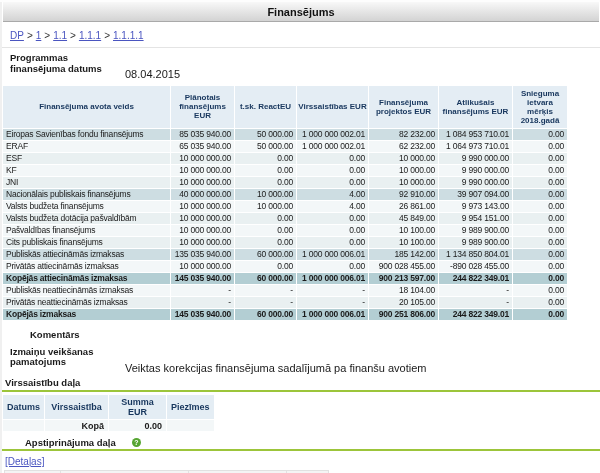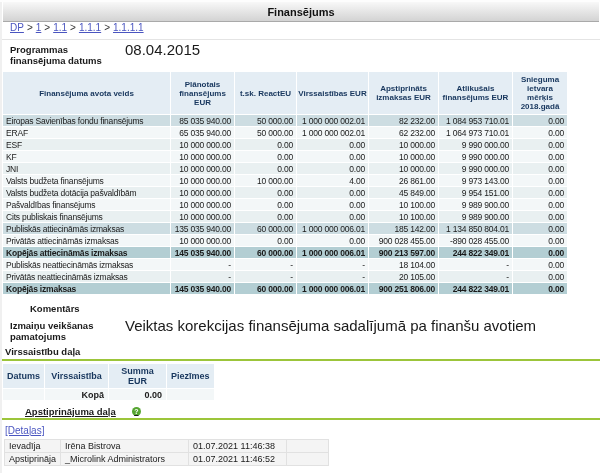--- a/index.html
+++ b/index.html
@@ -6,28 +6,28 @@
   html,body { width:600px; height:473px; overflow:hidden; background:#fdfdfd;
     font-family:"Liberation Sans", sans-serif; font-size:10px; color:#1a1a1a; }
   #page { width:600px; height:473px; background:#fff; border-left:2px solid #f0f0f0; }
 
   
   .titlebar { margin:2px 1px 0 1px; height:20px; line-height:20px; text-align:center;
     font-weight:bold; font-size:11px; color:#111;
     background:linear-gradient(#f8f8f8,#d3d3d3); border-bottom:1px solid #a9a9a9; }
 
   
-  .breadcrumb { padding:0 0 6px 8px; border-bottom:1px solid #e4e4e4; font-size:10px; }
+  .breadcrumb { padding:8px 0 6px 8px; border-bottom:1px solid #e4e4e4; font-size:10px; }
   a { color:var(--link,#4a55c0); text-decoration:underline; cursor:pointer; }
   .sep { color:#333; margin:0 3px; text-decoration:none; }
 
   
   .kv { display:flex; margin:5px 0 0 8px;gap:8px; }
   .kv .lab { width:107px; font-weight:bold; font-size:9.5px; line-height:10.5px; }
-  .kv .val { font-size:15px; line-height:10.5px; }
+  .kv .val { font-size:11px; line-height:10.5px;margin-top:16px; }
 
   
   table { border-collapse:collapse; table-layout:fixed; }
   table.fin { width:565px; margin-top:5px; }
   table.fin th, table.fin td { border:1px solid #fff; white-space:nowrap; overflow:hidden; }
   table.fin th { background:var(--hdrbg,#e4edf4); color:var(--hdrtx,#17365d);
     font-size:8px; line-height:9px; font-weight:bold; text-align:center;
     padding:3px 1px; white-space:normal; height:26px; vertical-align:middle; }
   table.fin td { font-size:8.5px; letter-spacing:-0.2px; height:12px; padding:0 3px; }
   td.num { text-align:right; }
@@ -42,21 +42,21 @@
   .hr-green { height:2px; background:var(--green,#9cc53a); border:0; }
 
   
   table.over { margin-top:2px; }
   table.over th { background:var(--hdrbg,#e4edf4); color:var(--hdrtx,#17365d);
     font-size:9px; font-weight:bold; text-align:center; padding:2px 4px; border:1px solid #fff; }
   table.over td { font-size:9px; height:12px; padding:0 4px; background:#f3f7f8; border:1px solid #fff; }
   table.over td.tot { font-weight:bold; text-align:right; }
   .c-dat { width:38px; } .c-vir { width:64px; } .c-sum { width:58px; } .c-pie { width:44px; }
 
-  .appr-title { margin:5px 0 1px 3px; display:flex; align-items:center; gap:16px;text-decoration:underline; }
+  .appr-title { margin:5px 0 1px 3px; display:flex; align-items:center; gap:16px; }
   .info-icon { display:inline-block; width:9px; height:9px; border-radius:50%;
     background:#56a531; color:#fff; font-size:7px; line-height:9px; text-align:center; font-weight:bold; }
 
   .details { margin:5px 0 3px 3px; }
 
   
   table.appr { margin:2px 0 0 2px; }
   table.appr td { font-size:9px; height:13px; padding:0 4px; background:#f4f4f4;
     border:1px solid #e1e1e1; white-space:nowrap; }
   .a-lab { width:48px; } .a-name { width:128px; } .a-date { width:98px; } .a-link { width:42px; }
@@ -84,21 +84,21 @@
         <col style="width:70px">
         <col style="width:74px">
         <col style="width:55px">
     </colgroup>
     <thead>
         <tr>
           <th>Finansējuma avota veids</th>
           <th>Plānotais finansējums EUR</th>
           <th>t.sk. ReactEU</th>
           <th>Virssaistības EUR</th>
-          <th>Apstiprināts izmaksas EUR</th>
+          <th>Finansējuma projektos EUR</th>
           <th>Atlikušais finansējums EUR</th>
           <th>Snieguma ietvara mērķis 2018.gadā</th>
         </tr>
       </thead>
     <tbody>
         <tr class="r-section">
           <td>Eiropas Savienības fondu finansējums</td>
           <td class="num">85 035 940.00</td>
           <td class="num">50 000.00</td>
           <td class="num">1 000 000 002.01</td>
@@ -133,20 +133,29 @@
           <td class="num">9 990 000.00</td>
           <td class="num">0.00</td>
         </tr>
         <tr class="r-b">
           <td>JNI</td>
           <td class="num">10 000 000.00</td>
           <td class="num">0.00</td>
           <td class="num">0.00</td>
           <td class="num">10 000.00</td>
           <td class="num">9 990 000.00</td>
+          <td class="num">0.00</td>
+        </tr>
+        <tr class="r-section">
+          <td>Nacionālais publiskais finansējums</td>
+          <td class="num">40 000 000.00</td>
+          <td class="num">10 000.00</td>
+          <td class="num">4.00</td>
+          <td class="num">92 910.00</td>
+          <td class="num">39 907 094.00</td>
           <td class="num">0.00</td>
         </tr>
         <tr class="r-a">
           <td>Valsts budžeta finansējums</td>
           <td class="num">10 000 000.00</td>
           <td class="num">10 000.00</td>
           <td class="num">4.00</td>
           <td class="num">26 861.00</td>
           <td class="num">9 973 143.00</td>
           <td class="num">0.00</td>

